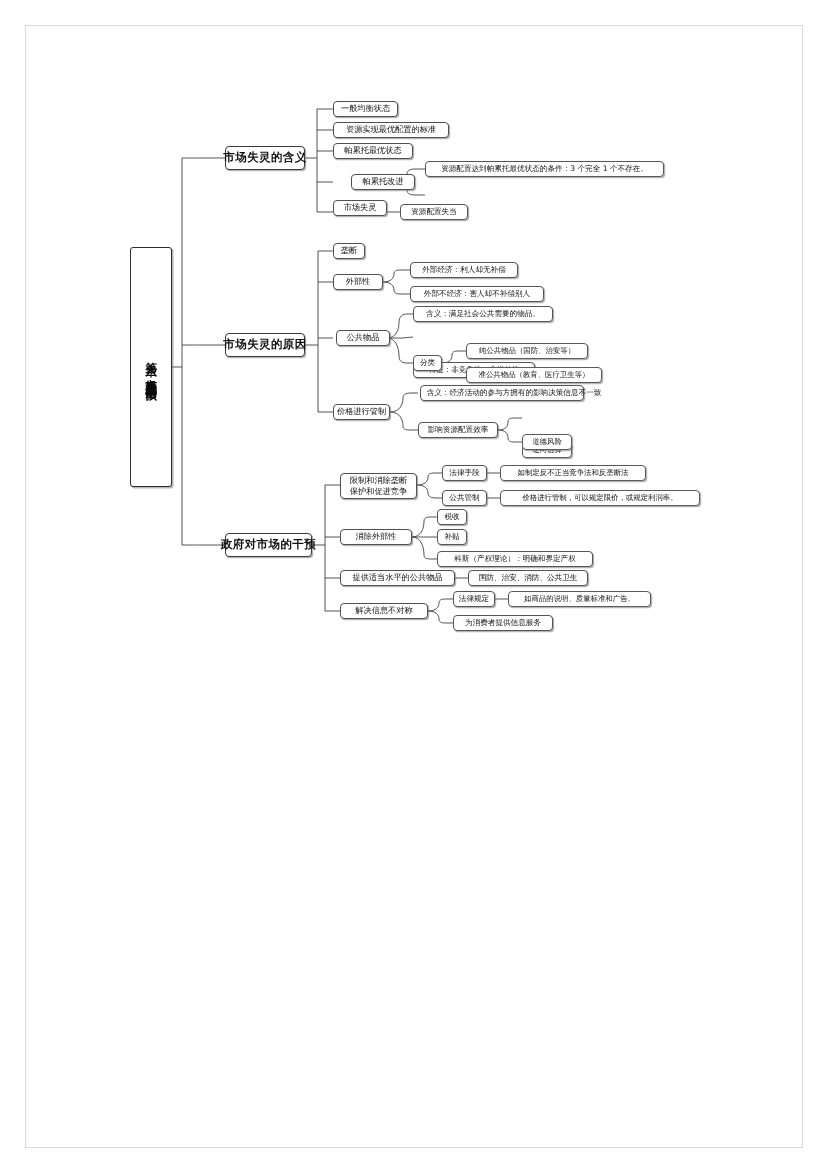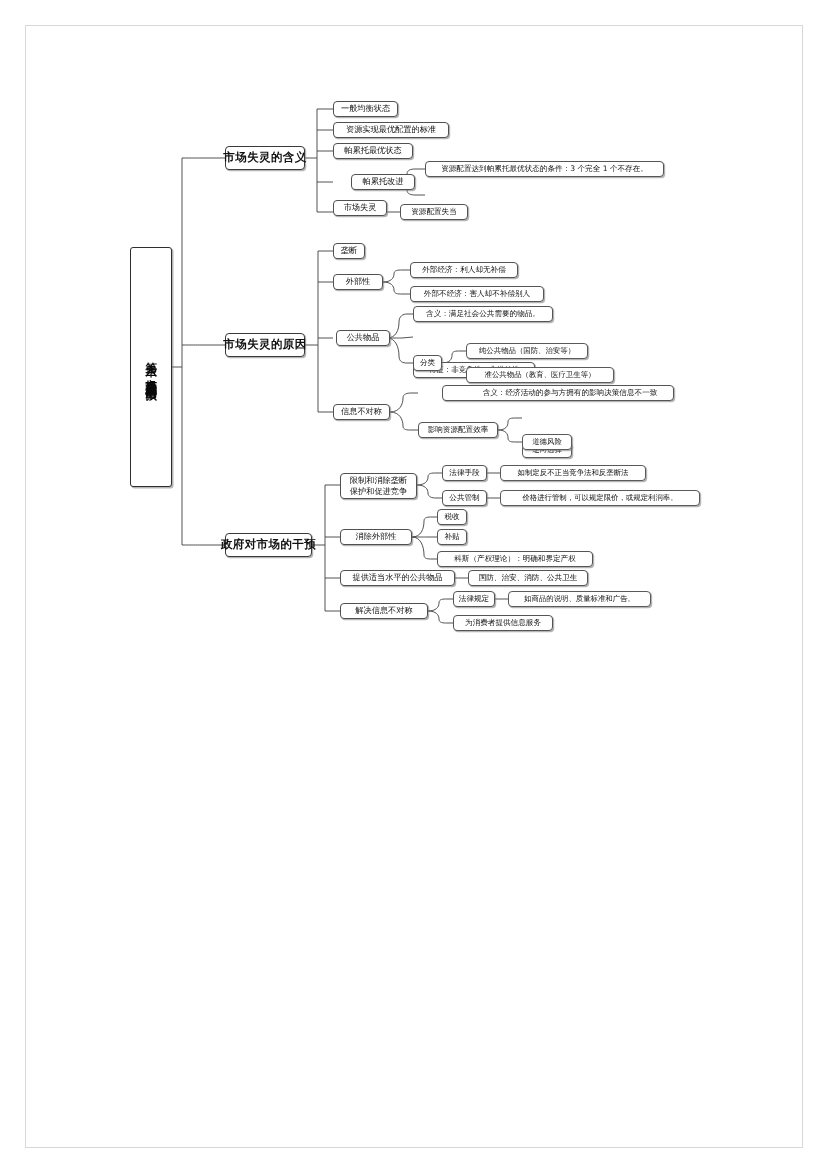--- a/index.html
+++ b/index.html
@@ -223,25 +223,25 @@
     <div class="node lvl2" style="left:336px; top:330px; width:54px; height:16px;">公共物品</div>
 
     <div class="node lvl3" style="left:413px; top:306px; width:140px; height:16px;">含义：满足社会公共需要的物品。</div>
 
     <div class="node lvl3" style="left:413px; top:329px; width:122px; height:16px;margin-top:33px;">特征：非竞争性、非排他性</div>
 
     <div class="node lvl3" style="left:413px; top:355px; width:29px; height:16px;">分类</div>
 
     <div class="node lvl4" style="left:466px; top:343px; width:122px; height:16px;">纯公共物品（国防、治安等）</div>
 
-    <div class="node lvl4" style="left:466px; top:367px; width:148px; height:16px;">准公共物品（教育、医疗卫生等）</div>
-
-    <div class="node lvl2" style="left:333px; top:404px; width:57px; height:16px;">信息不对称</div>
-
-    <div class="node lvl3" style="left:442px; top:385px; width:232px; height:16px;padding-left:24px;">含义：经济活动的参与方拥有的影响决策信息不一致</div>
+    <div class="node lvl4" style="left:466px; top:367px; width:136px; height:16px;">准公共物品（教育、医疗卫生等）</div>
+
+    <div class="node lvl2" style="left:333px; top:404px; width:57px; height:16px;">价格进行管制</div>
+
+    <div class="node lvl3" style="left:420px; top:385px; width:164px; height:16px;padding-left:24px;">含义：经济活动的参与方拥有的影响决策信息不一致</div>
 
     <div class="node lvl3" style="left:418px; top:422px; width:80px; height:16px;">影响资源配置效率</div>
 
     <div class="node lvl4" style="left:522px; top:410px; width:50px; height:16px;margin-top:32px;">逆向选择</div>
 
     <div class="node lvl4" style="left:522px; top:434px; width:50px; height:16px;">道德风险</div>
 
     <div class="node lvl1" style="left:225px; top:533px; width:87px; height:24px;">政府对市场的干预</div>
 
     <div class="node lvl2 multiline" style="left:340px; top:473px; width:77px; height:26px; white-space:pre-line;">限制和消除垄断

